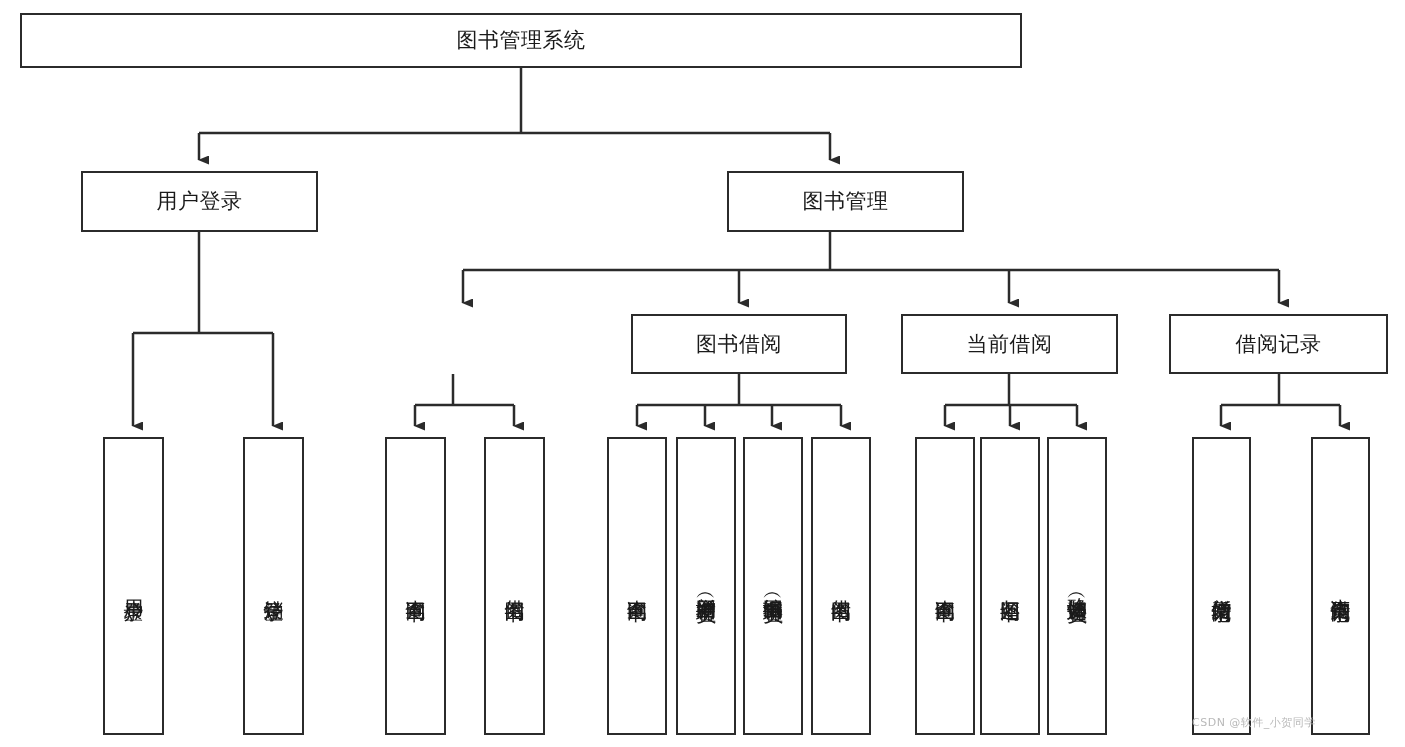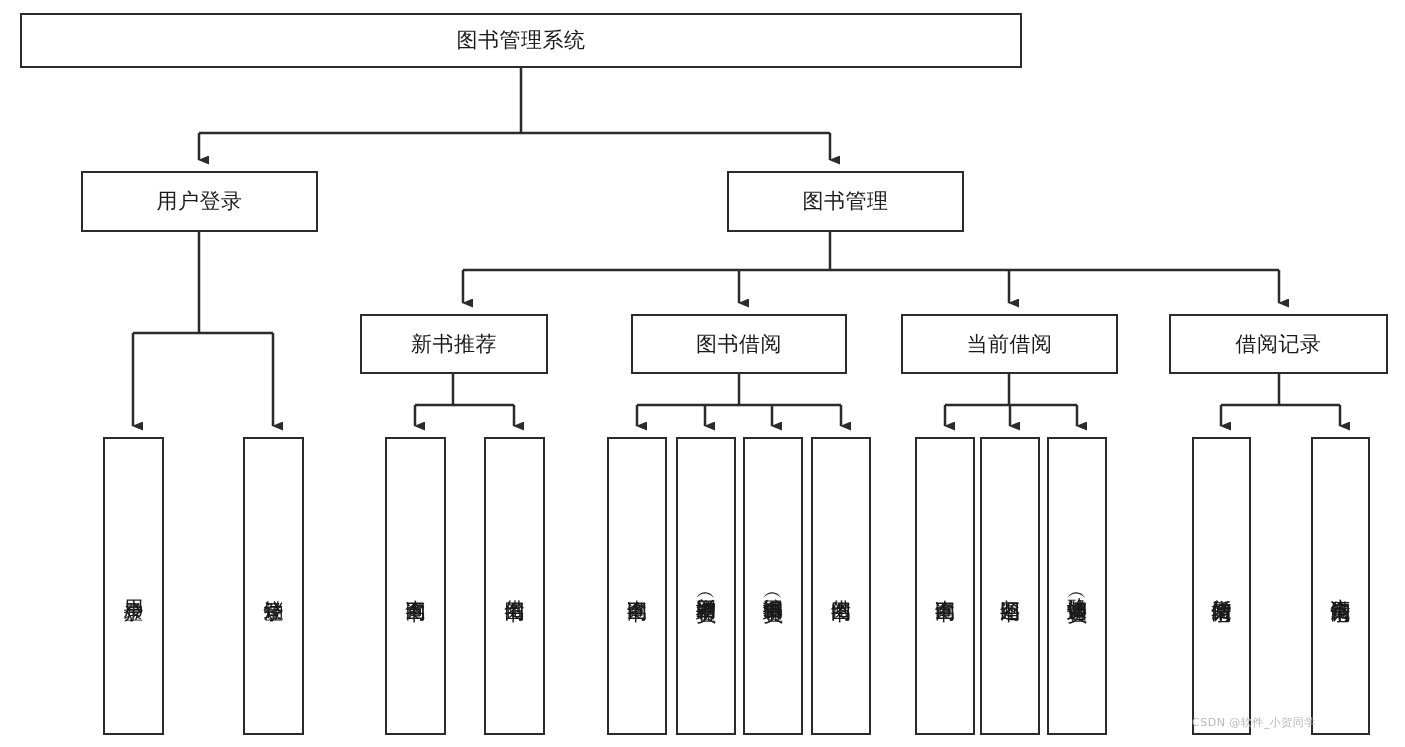--- a/index.html
+++ b/index.html
@@ -122,23 +122,20 @@
     <span class="node-label">图书管理系统</span>
   </div>
 
   <div class="node" style="left:81px; top:171px; width:237px; height:61px;">
     <span class="node-label">用户登录</span>
   </div>
   <div class="node" style="left:711px; top:171px; width:237px; height:61px;margin-left:16px;">
     <span class="node-label">图书管理</span>
   </div>
 
-  <div class="node" style="left:360px; top:314px; width:188px; height:60px;">
-    <span class="node-label">新书推荐</span>
-  </div>
   <div class="node" style="left:901px; top:314px; width:217px; height:60px;">
     <span class="node-label">当前借阅</span>
   </div>
   <div class="node" style="left:631px; top:314px; width:216px; height:60px;">
     <span class="node-label">图书借阅</span>
   </div>
   <div class="node" style="left:1169px; top:314px; width:219px; height:60px;font-family:Liberation Serif, serif;">
     <span class="node-label">借阅记录</span>
   </div>
 

